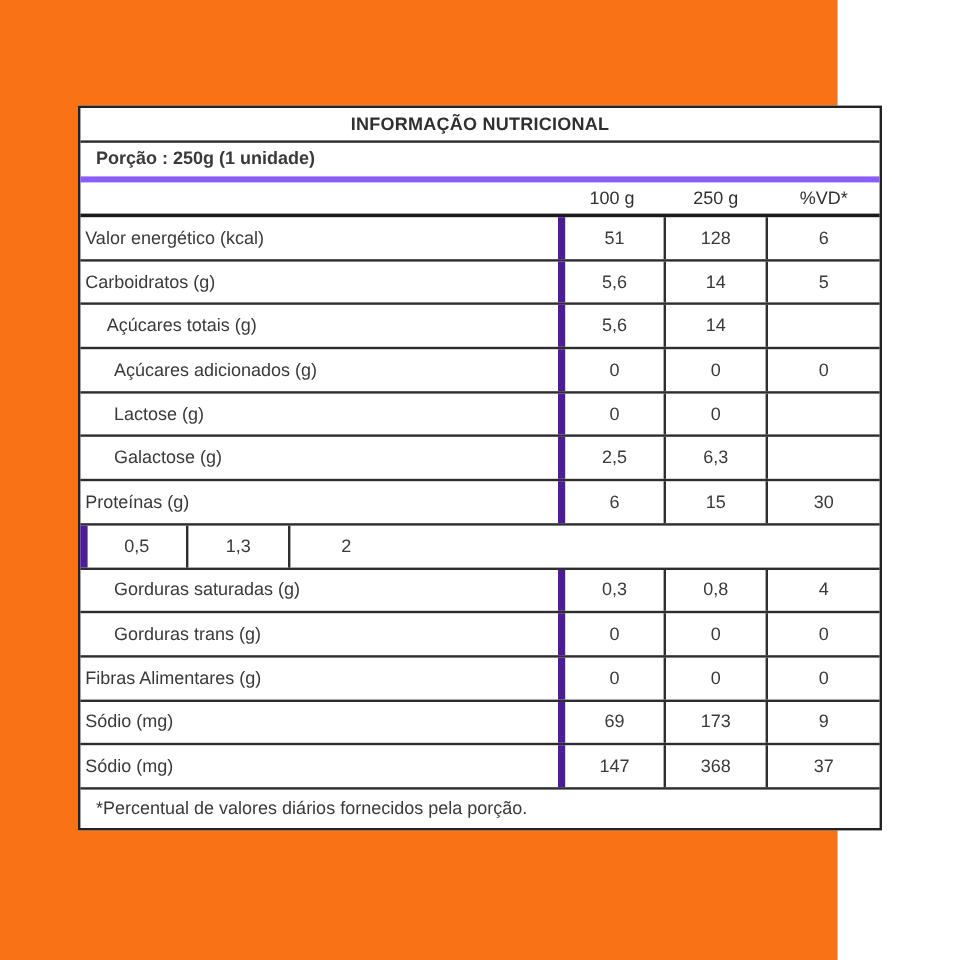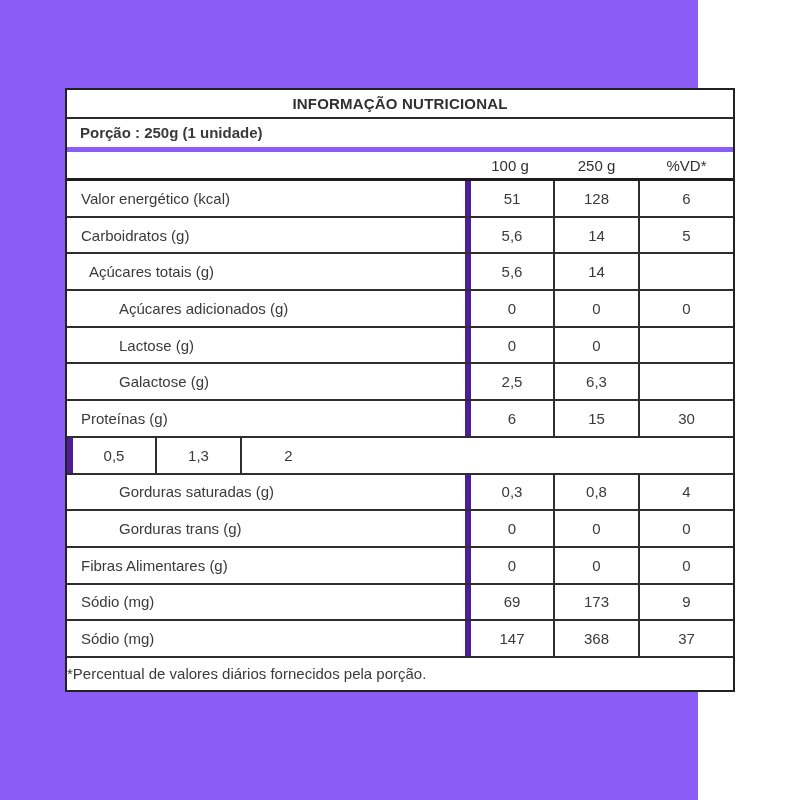--- a/index.html
+++ b/index.html
@@ -7,21 +7,21 @@
     padding: 0;
     width: 800px;
     height: 800px;
     background: #ffffff;
     font-family: "Liberation Sans", "DejaVu Sans", sans-serif;
   }
   .canvas {
     position: relative;
     width: 698px;
     height: 800px;
-    background: #8b5cf6;
+    background: #f97316;
   }
   .nutrition-table {
     position: absolute;
     left: 65px;
     top: 88px;
     width: 666px;
     border: 2px solid #222222;
     background: #ffffff;
     color: #3a3a3a;
     box-sizing: content-box;
@@ -60,37 +60,38 @@
     border-bottom: 2px solid #2e2e2e;
     font-size: 15px;
   }
   .cell {
     display: flex;
     align-items: center;
     box-sizing: border-box;
   }
   .cell.label {
     flex: 1;
-    padding-left: 14px;
+    padding-left: 4px;
   }
   .indent-1 .cell.label { padding-left: 22px; }
-  .indent-2 .cell.label { padding-left: 28px; margin-left: 24px; }
+  .indent-2 .cell.label { padding-left: 28px; }
   .cell.val {
     justify-content: center;
     text-align: center;
   }
   .cell.val.c1 { width: 88px; border-left: 6px solid #4c1d95; }
   .cell.val.c2 { width: 85px; border-left: 2px solid #2e2e2e; }
   .cell.val.c3 { width: 95px; border-left: 2px solid #2e2e2e; }
   .header-row .cell.val.c1,
   .header-row .cell.val.c2,
   .header-row .cell.val.c3 { border-left: 2px solid transparent; }
   .footer-row {
     height: 32px;
     line-height: 32px;
+    padding-left: 13px;
     font-size: 15px;
   }
 </style>
 </head>
 <body>
 
 <div class="canvas">
   <div class="nutrition-table">
 
     <div class="title-row">INFORMAÇÃO NUTRICIONAL</div>

